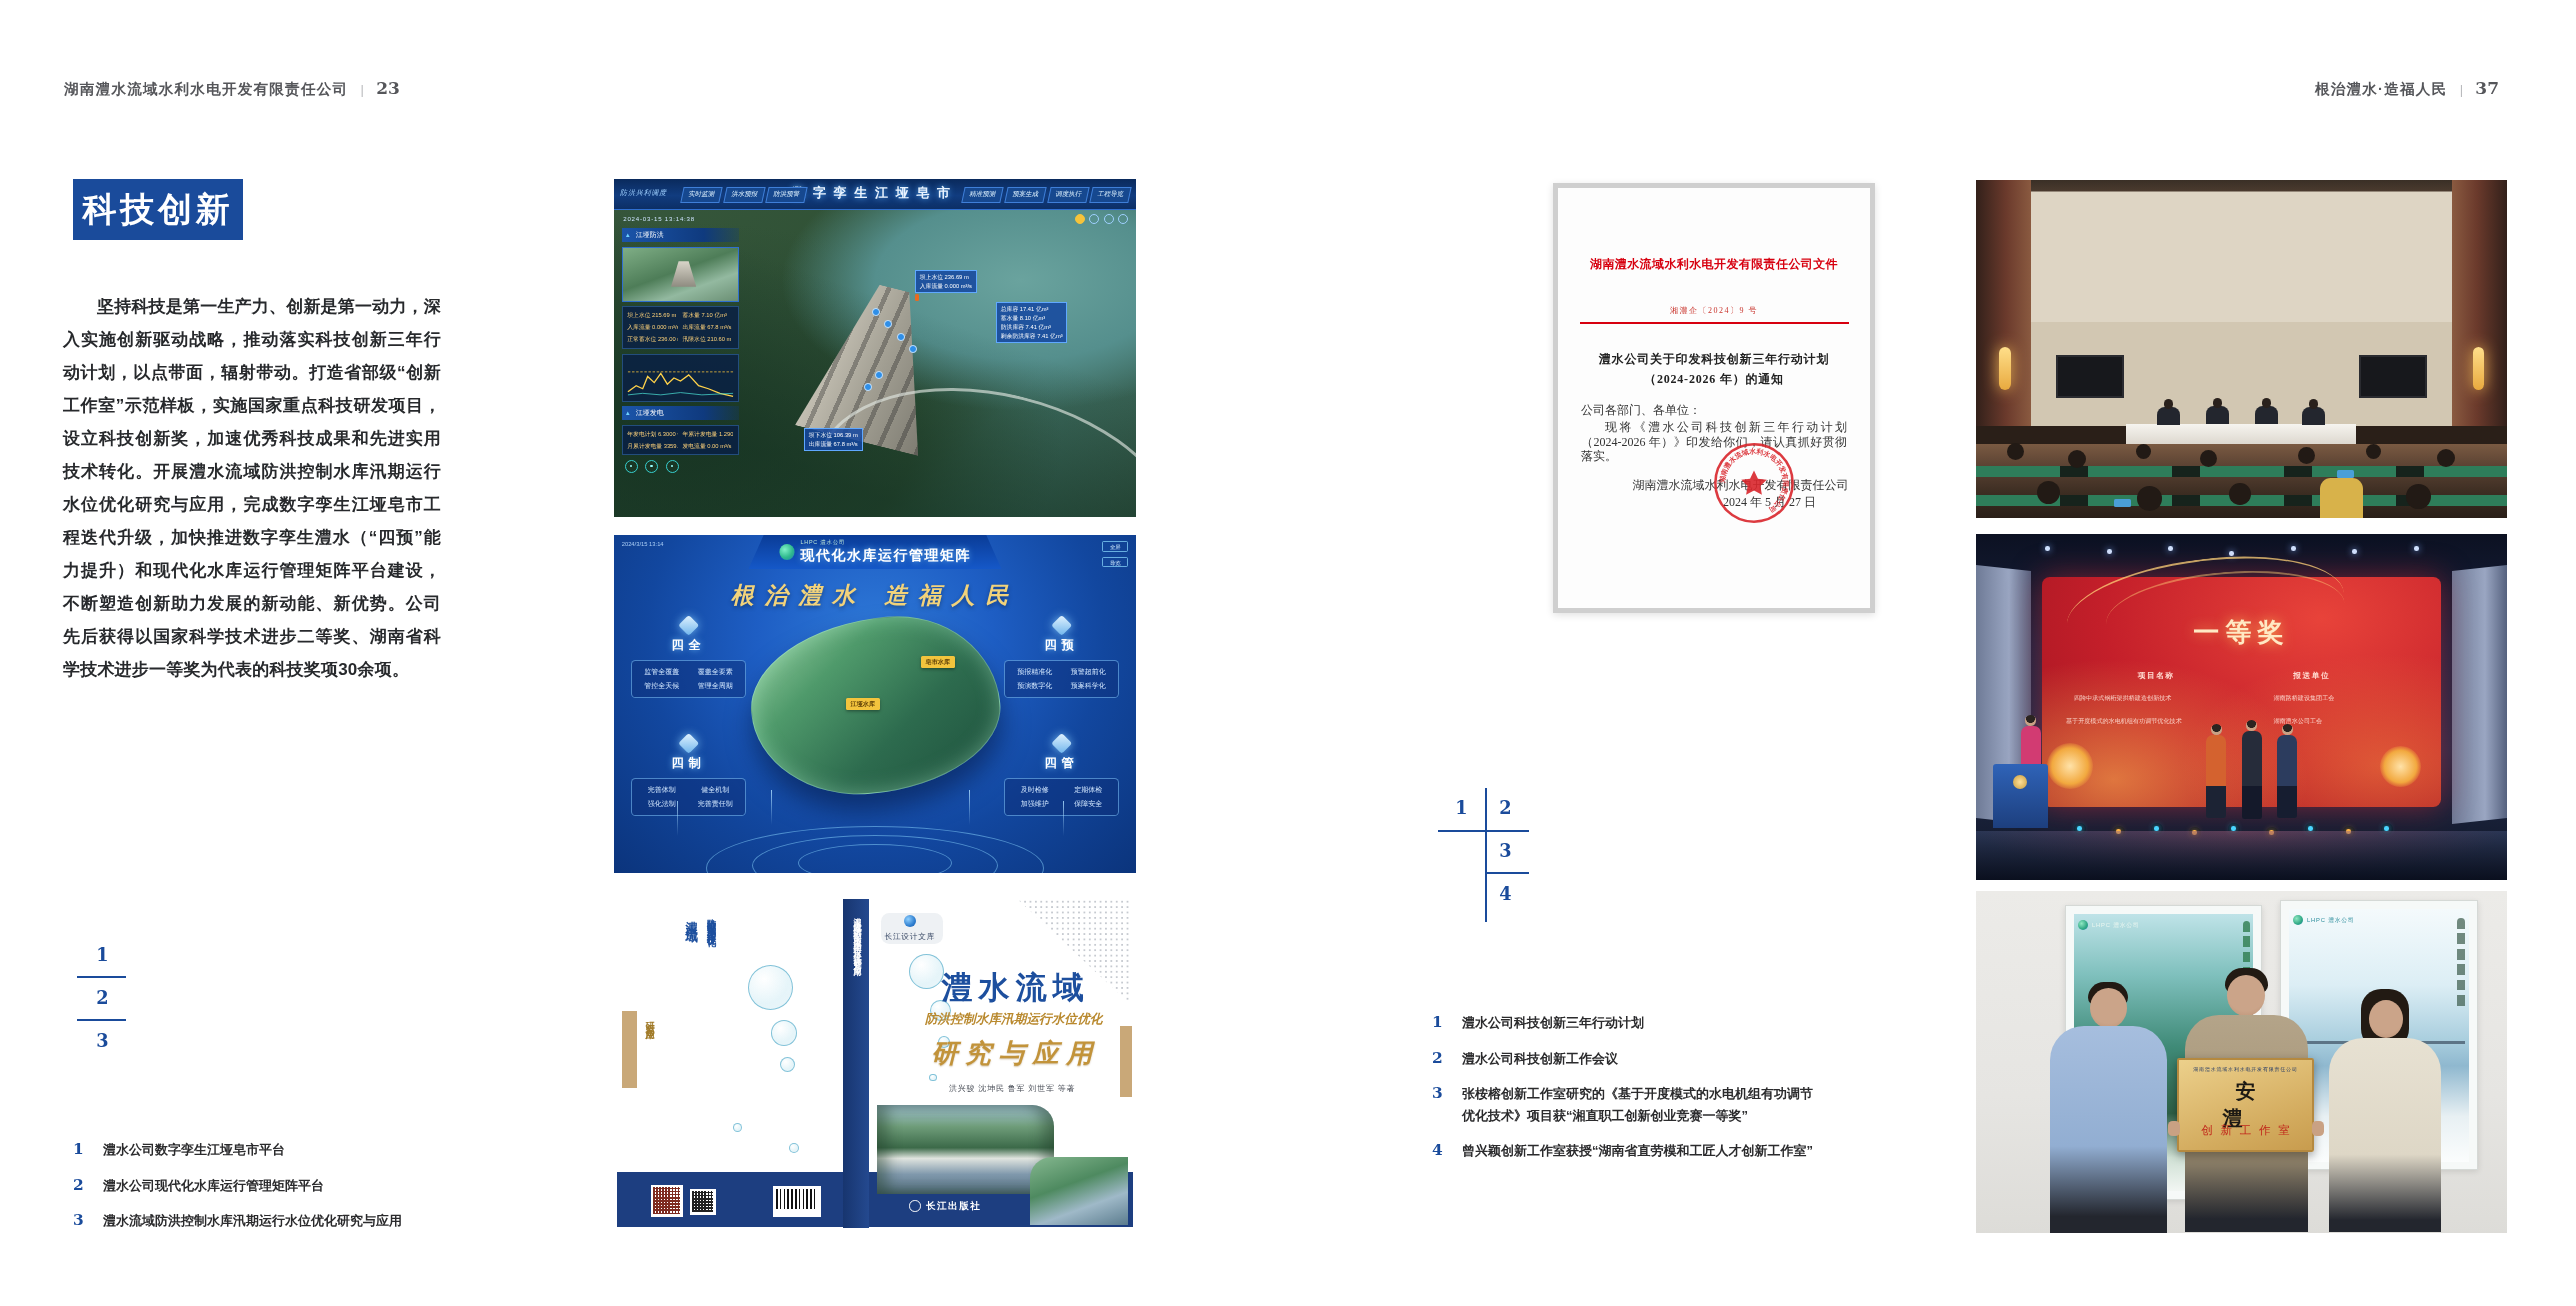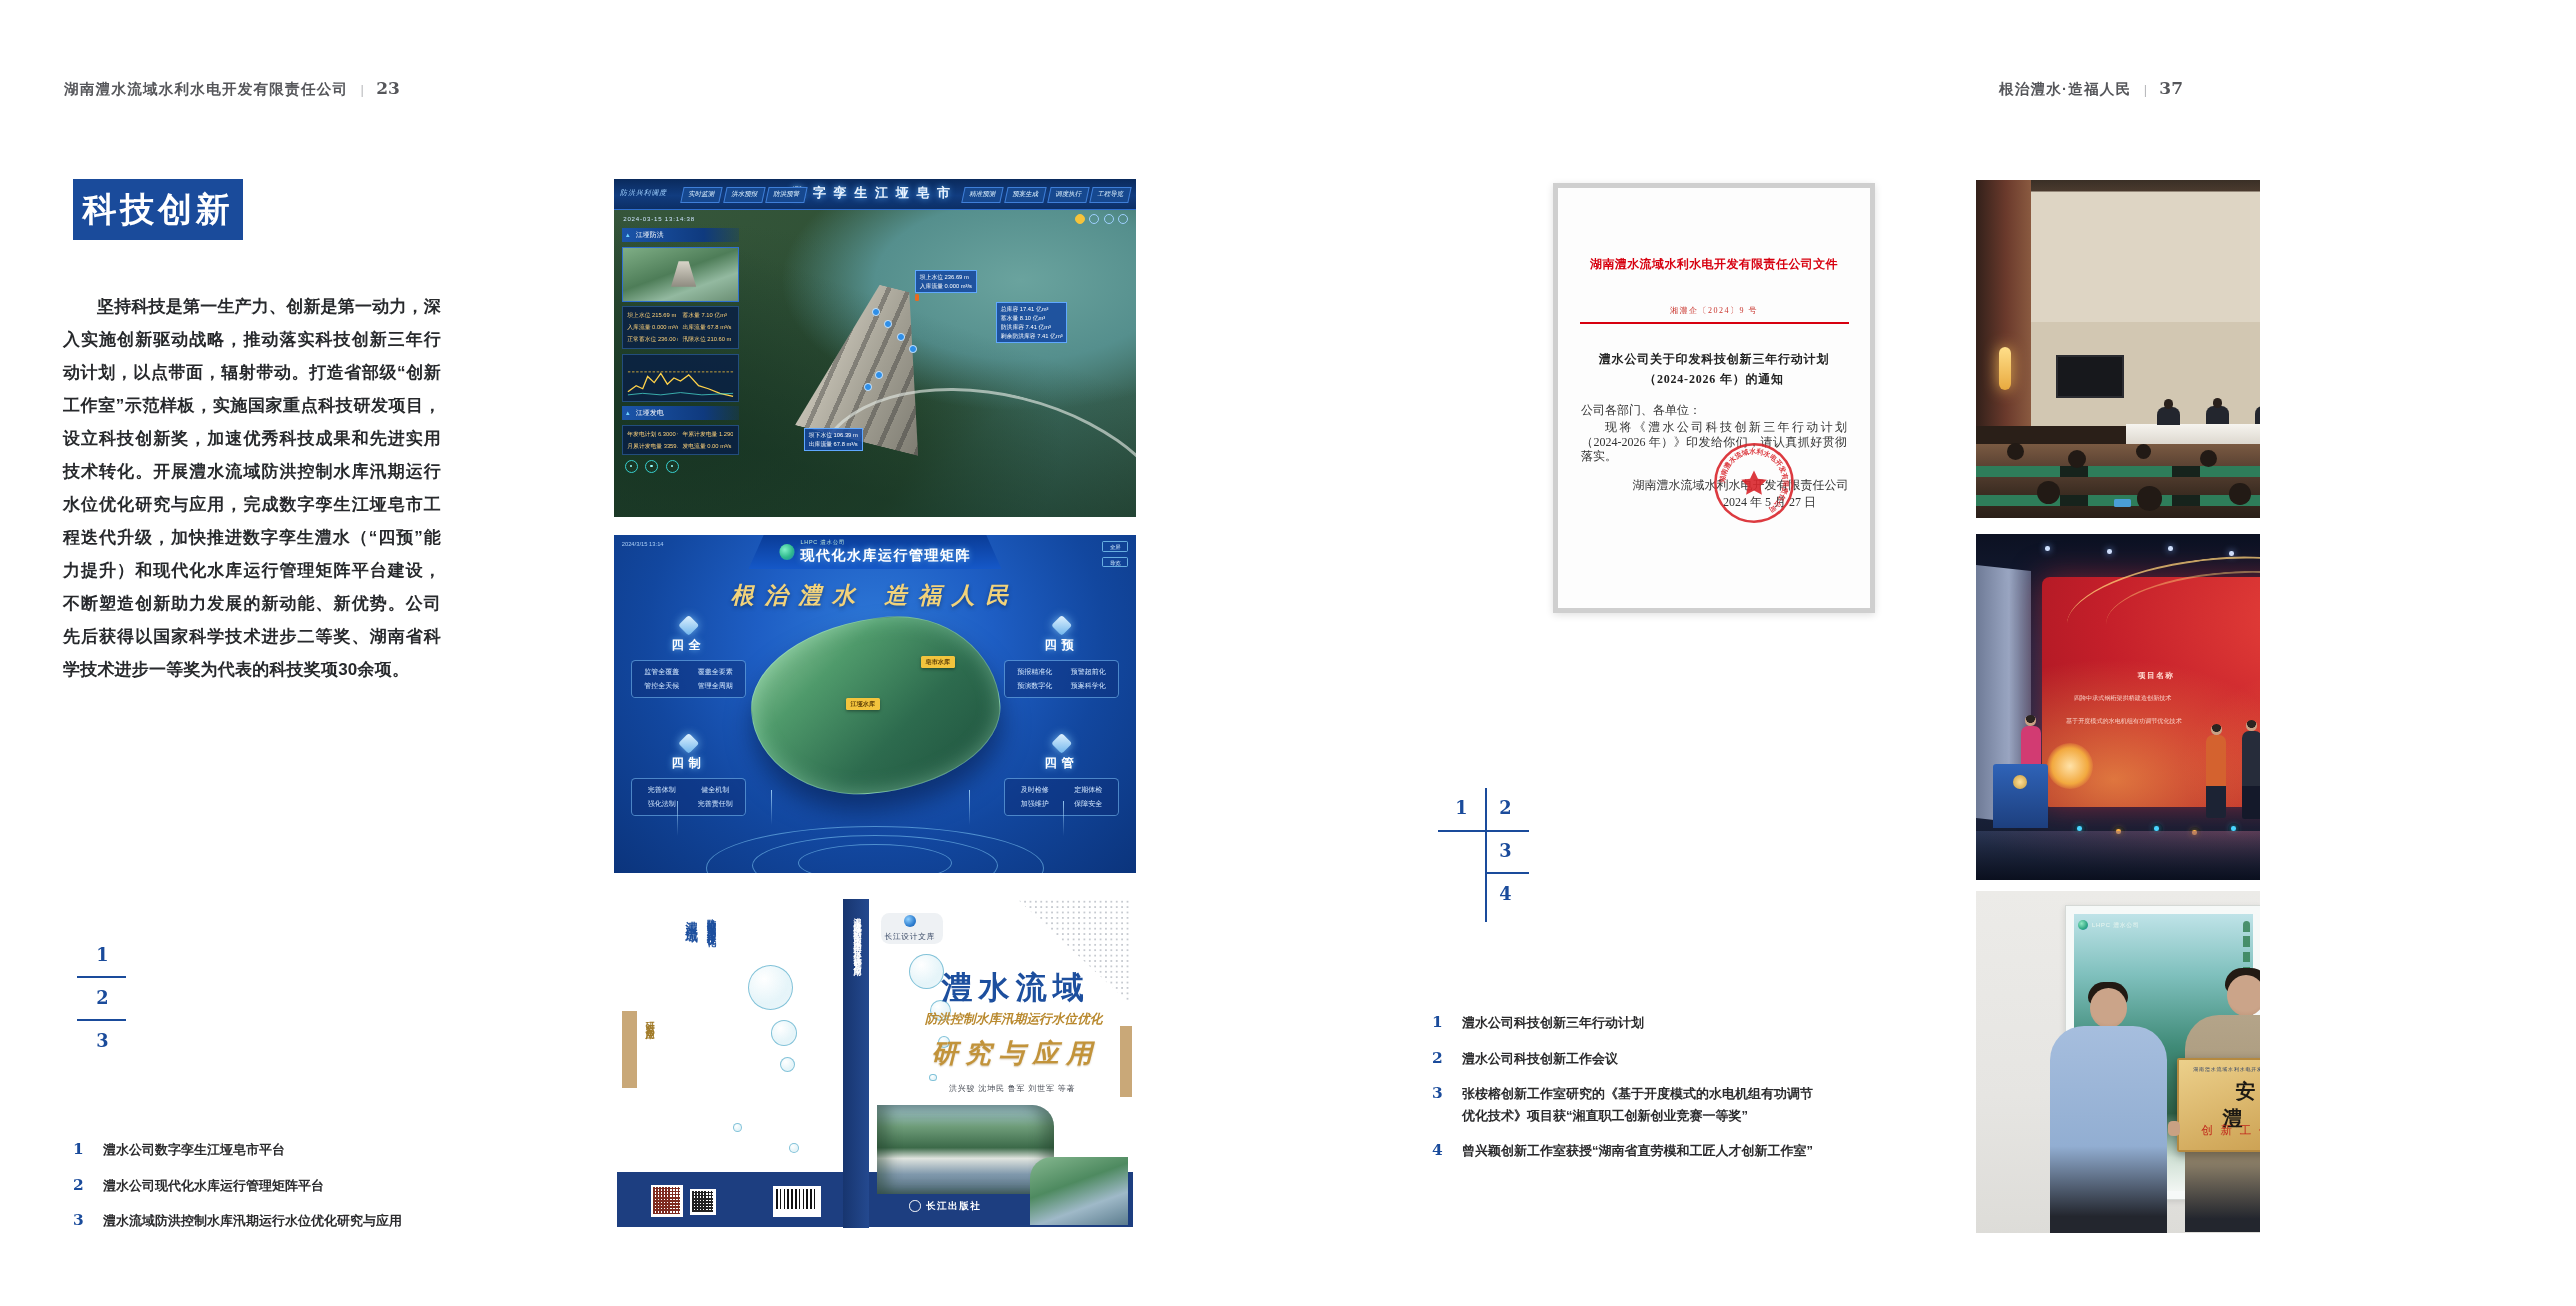--- a/index.html
+++ b/index.html
@@ -1,20 +1,20 @@
 <!DOCTYPE html>
 <html style="font-size:12.3px"><head>
 <meta charset="utf-8">
 <style>
   :root{
     --blue:#1a4b9b; --ink:#27292c; --gray:#55565a; --docred:#d7000f;
   }
   *{box-sizing:border-box;margin:0;padding:0;}
   body{background:#ffffff;font-family:"Liberation Sans", sans-serif;}
-  .sheet{position:relative;width:2260px;height:1306px;background:#fff;overflow:hidden;}
+  .sheet{position:relative;width:2576px;height:1306px;background:#fff;overflow:hidden;}
   .abs{position:absolute;}
 
   
   .hdr{display:flex;align-items:baseline;gap:12.3px;}
   .hdr-t{font-size:14.6px;font-weight:700;color:var(--gray);letter-spacing:1.2px;}
   .hdr-div{font-size:13px;color:#b9babd;}
   .hdr-n{font-size:17px;font-weight:700;color:var(--gray);font-family:"DejaVu Serif", serif;}
 
   
   .sec-title{left:73px;top:179px;width:170px;height:61px;background:var(--blue);color:#fff;
@@ -584,20 +584,21 @@
     <div class="aw-tl" style="left:192px;top:12.3px;"></div>
     <div class="aw-tl" style="left:253px;top:17px;"></div>
     <div class="aw-tl" style="left:315px;top:12.3px;"></div>
     <div class="aw-tl" style="left:376px;top:15.4px;"></div>
     <div class="aw-tl" style="left:438px;top:12.3px;"></div>
     <div class="abs aw-side" style="left:0;transform:skewY(6deg);"></div>
     <div class="abs aw-side" style="right:0;transform:skewY(-6deg);"></div>
     <div class="abs aw-screen">
       <div class="aw-arc" style="left:6%;top:-8%;width:70%;height:44%;transform:rotate(-7deg);"></div>
       <div class="aw-arc" style="left:16%;top:-2%;width:60%;height:36%;transform:rotate(-5deg);opacity:.6;"></div>
+      <div class="abs aw-title">一等奖</div>
       <div class="aw-col" style="left:24%;">项目名称</div>
       <div class="aw-col" style="left:63%;">报送单位</div>
       <div class="aw-cell" style="left:8%;top:117px;">四跨中承式钢桁架拱桥建造创新技术</div>
       <div class="aw-cell" style="left:58%;top:117px;">湖南路桥建设集团工会</div>
       <div class="aw-cell" style="left:6%;top:140px;">基于开度模式的水电机组有功调节优化技术</div>
       <div class="aw-cell" style="left:58%;top:140px;">湖南澧水公司工会</div>
       <div class="aw-orb" style="left:4.6px;top:166px;width:46px;height:46px;"></div>
       <div class="aw-orb" style="left:338px;top:169px;width:41px;height:41px;"></div>
     </div>
     <div class="aw-head" style="left:49px;top:181px;"></div>

